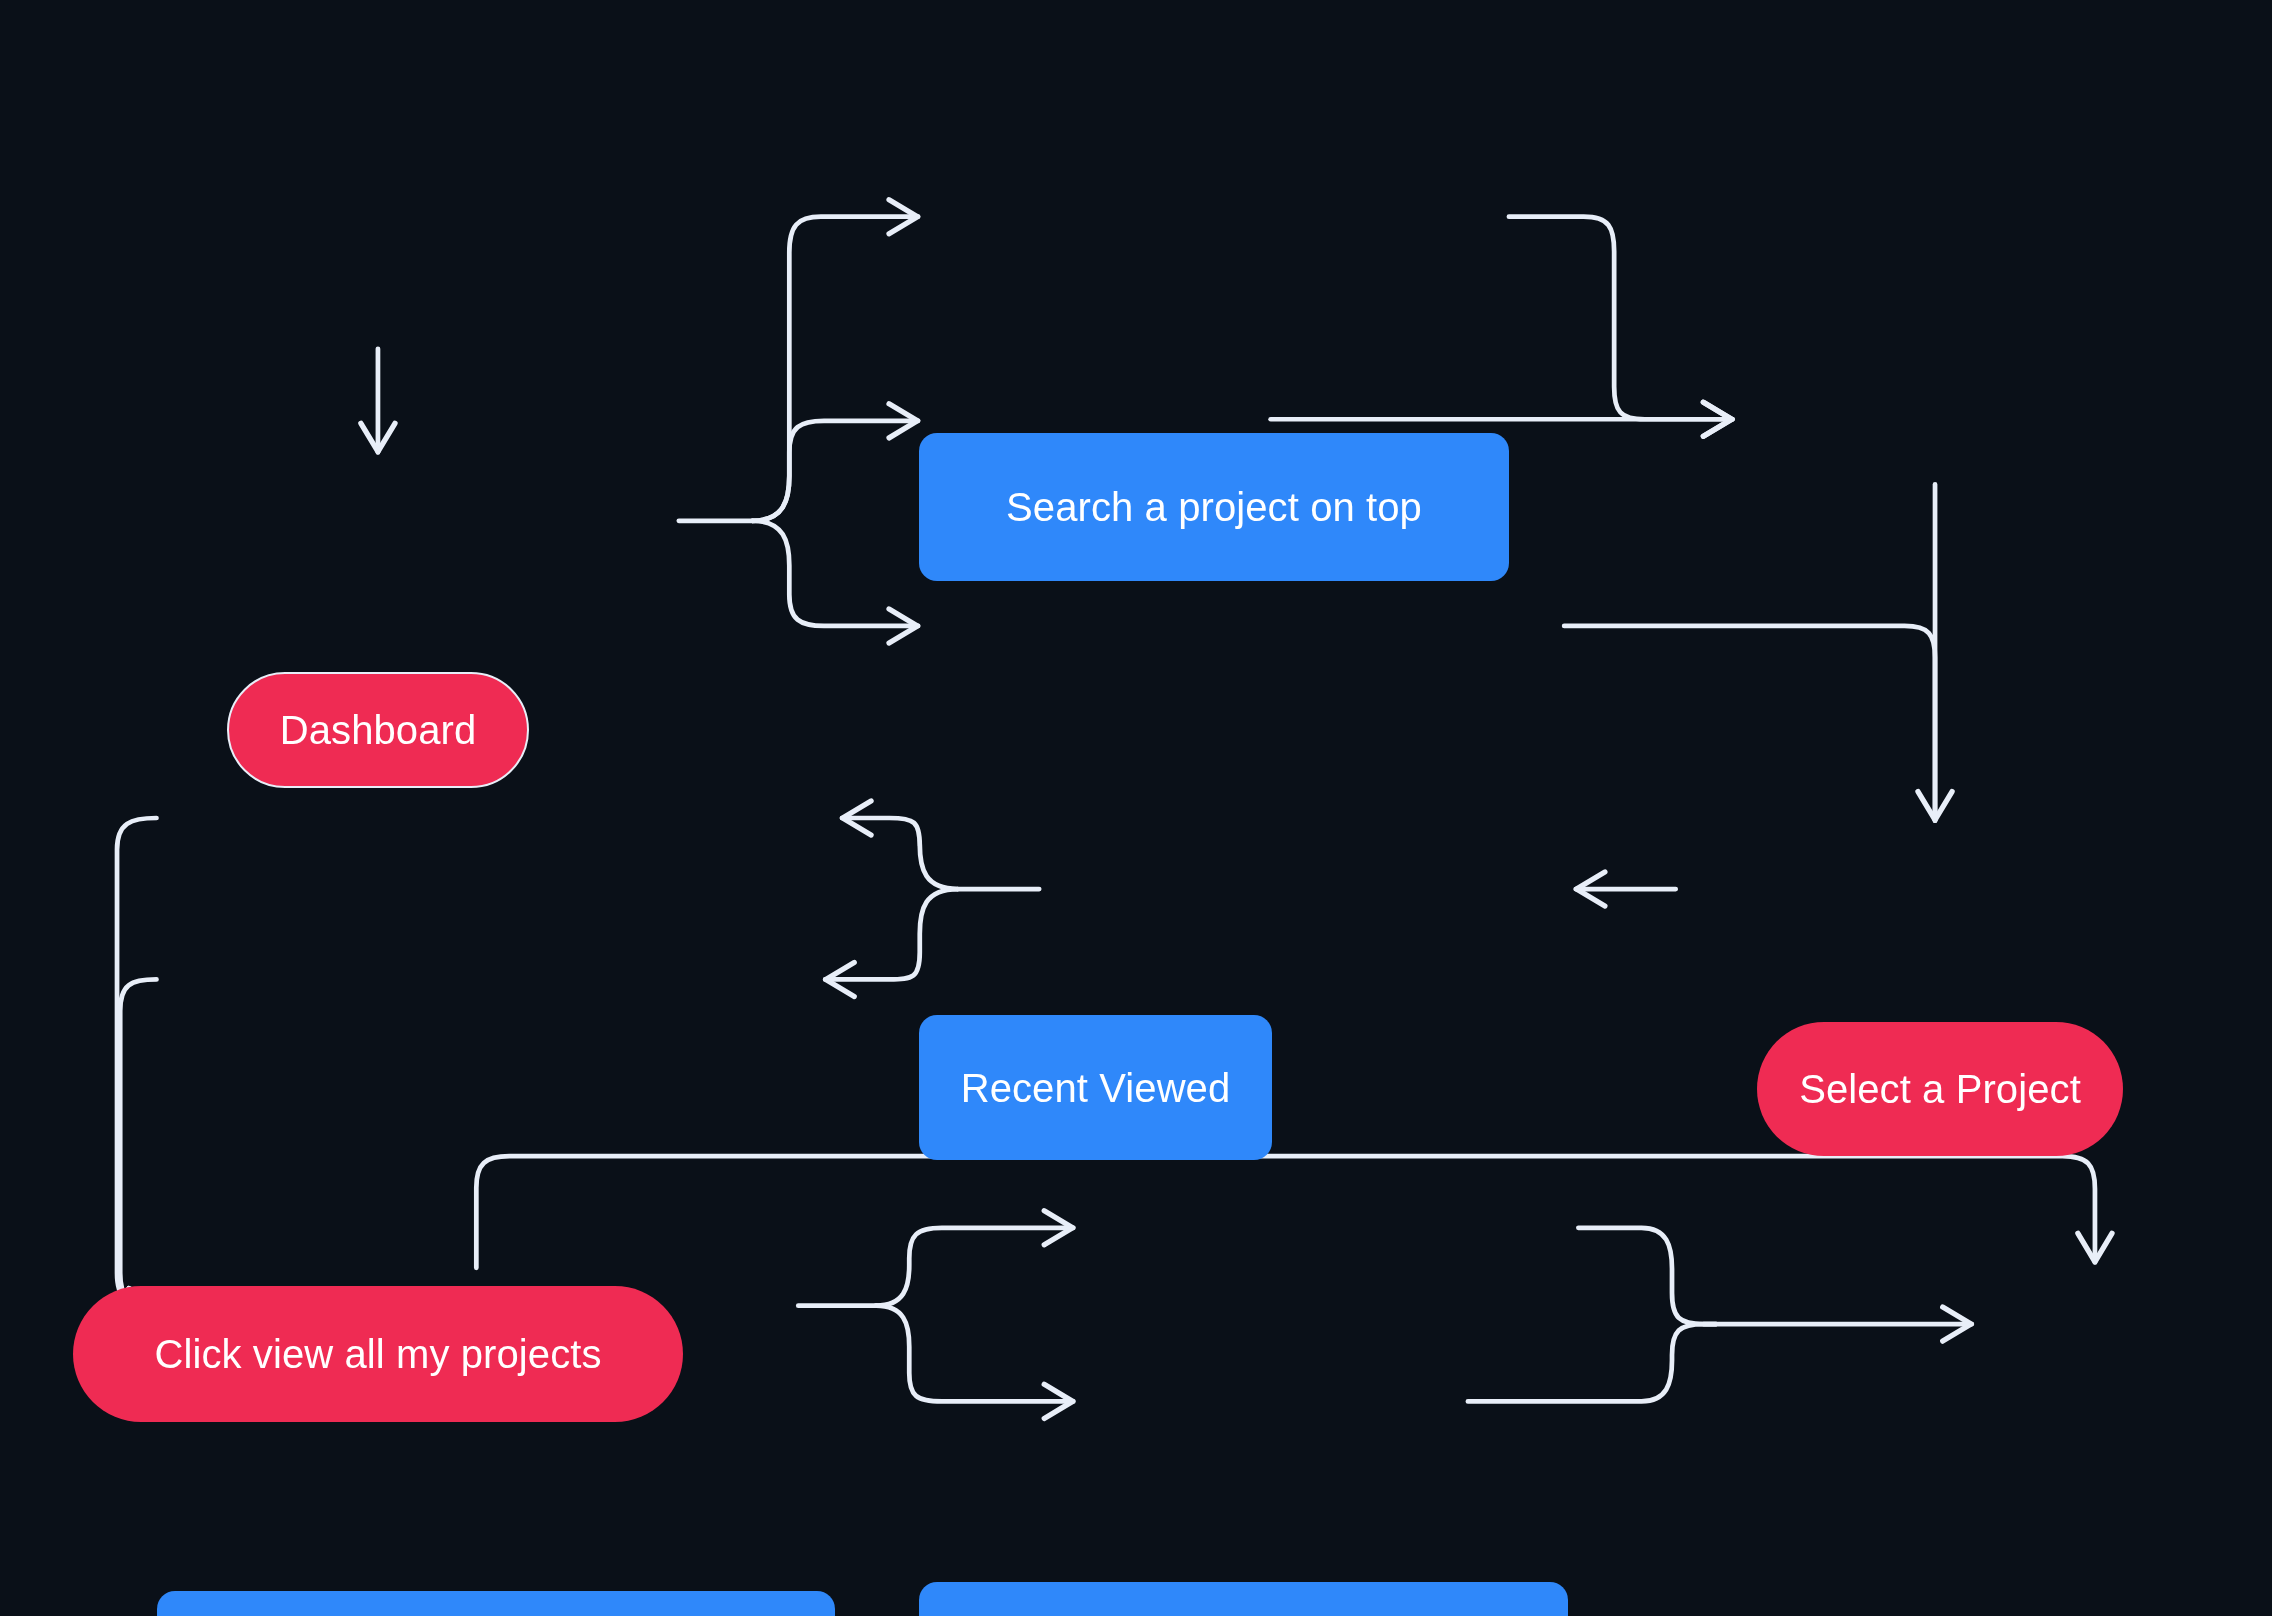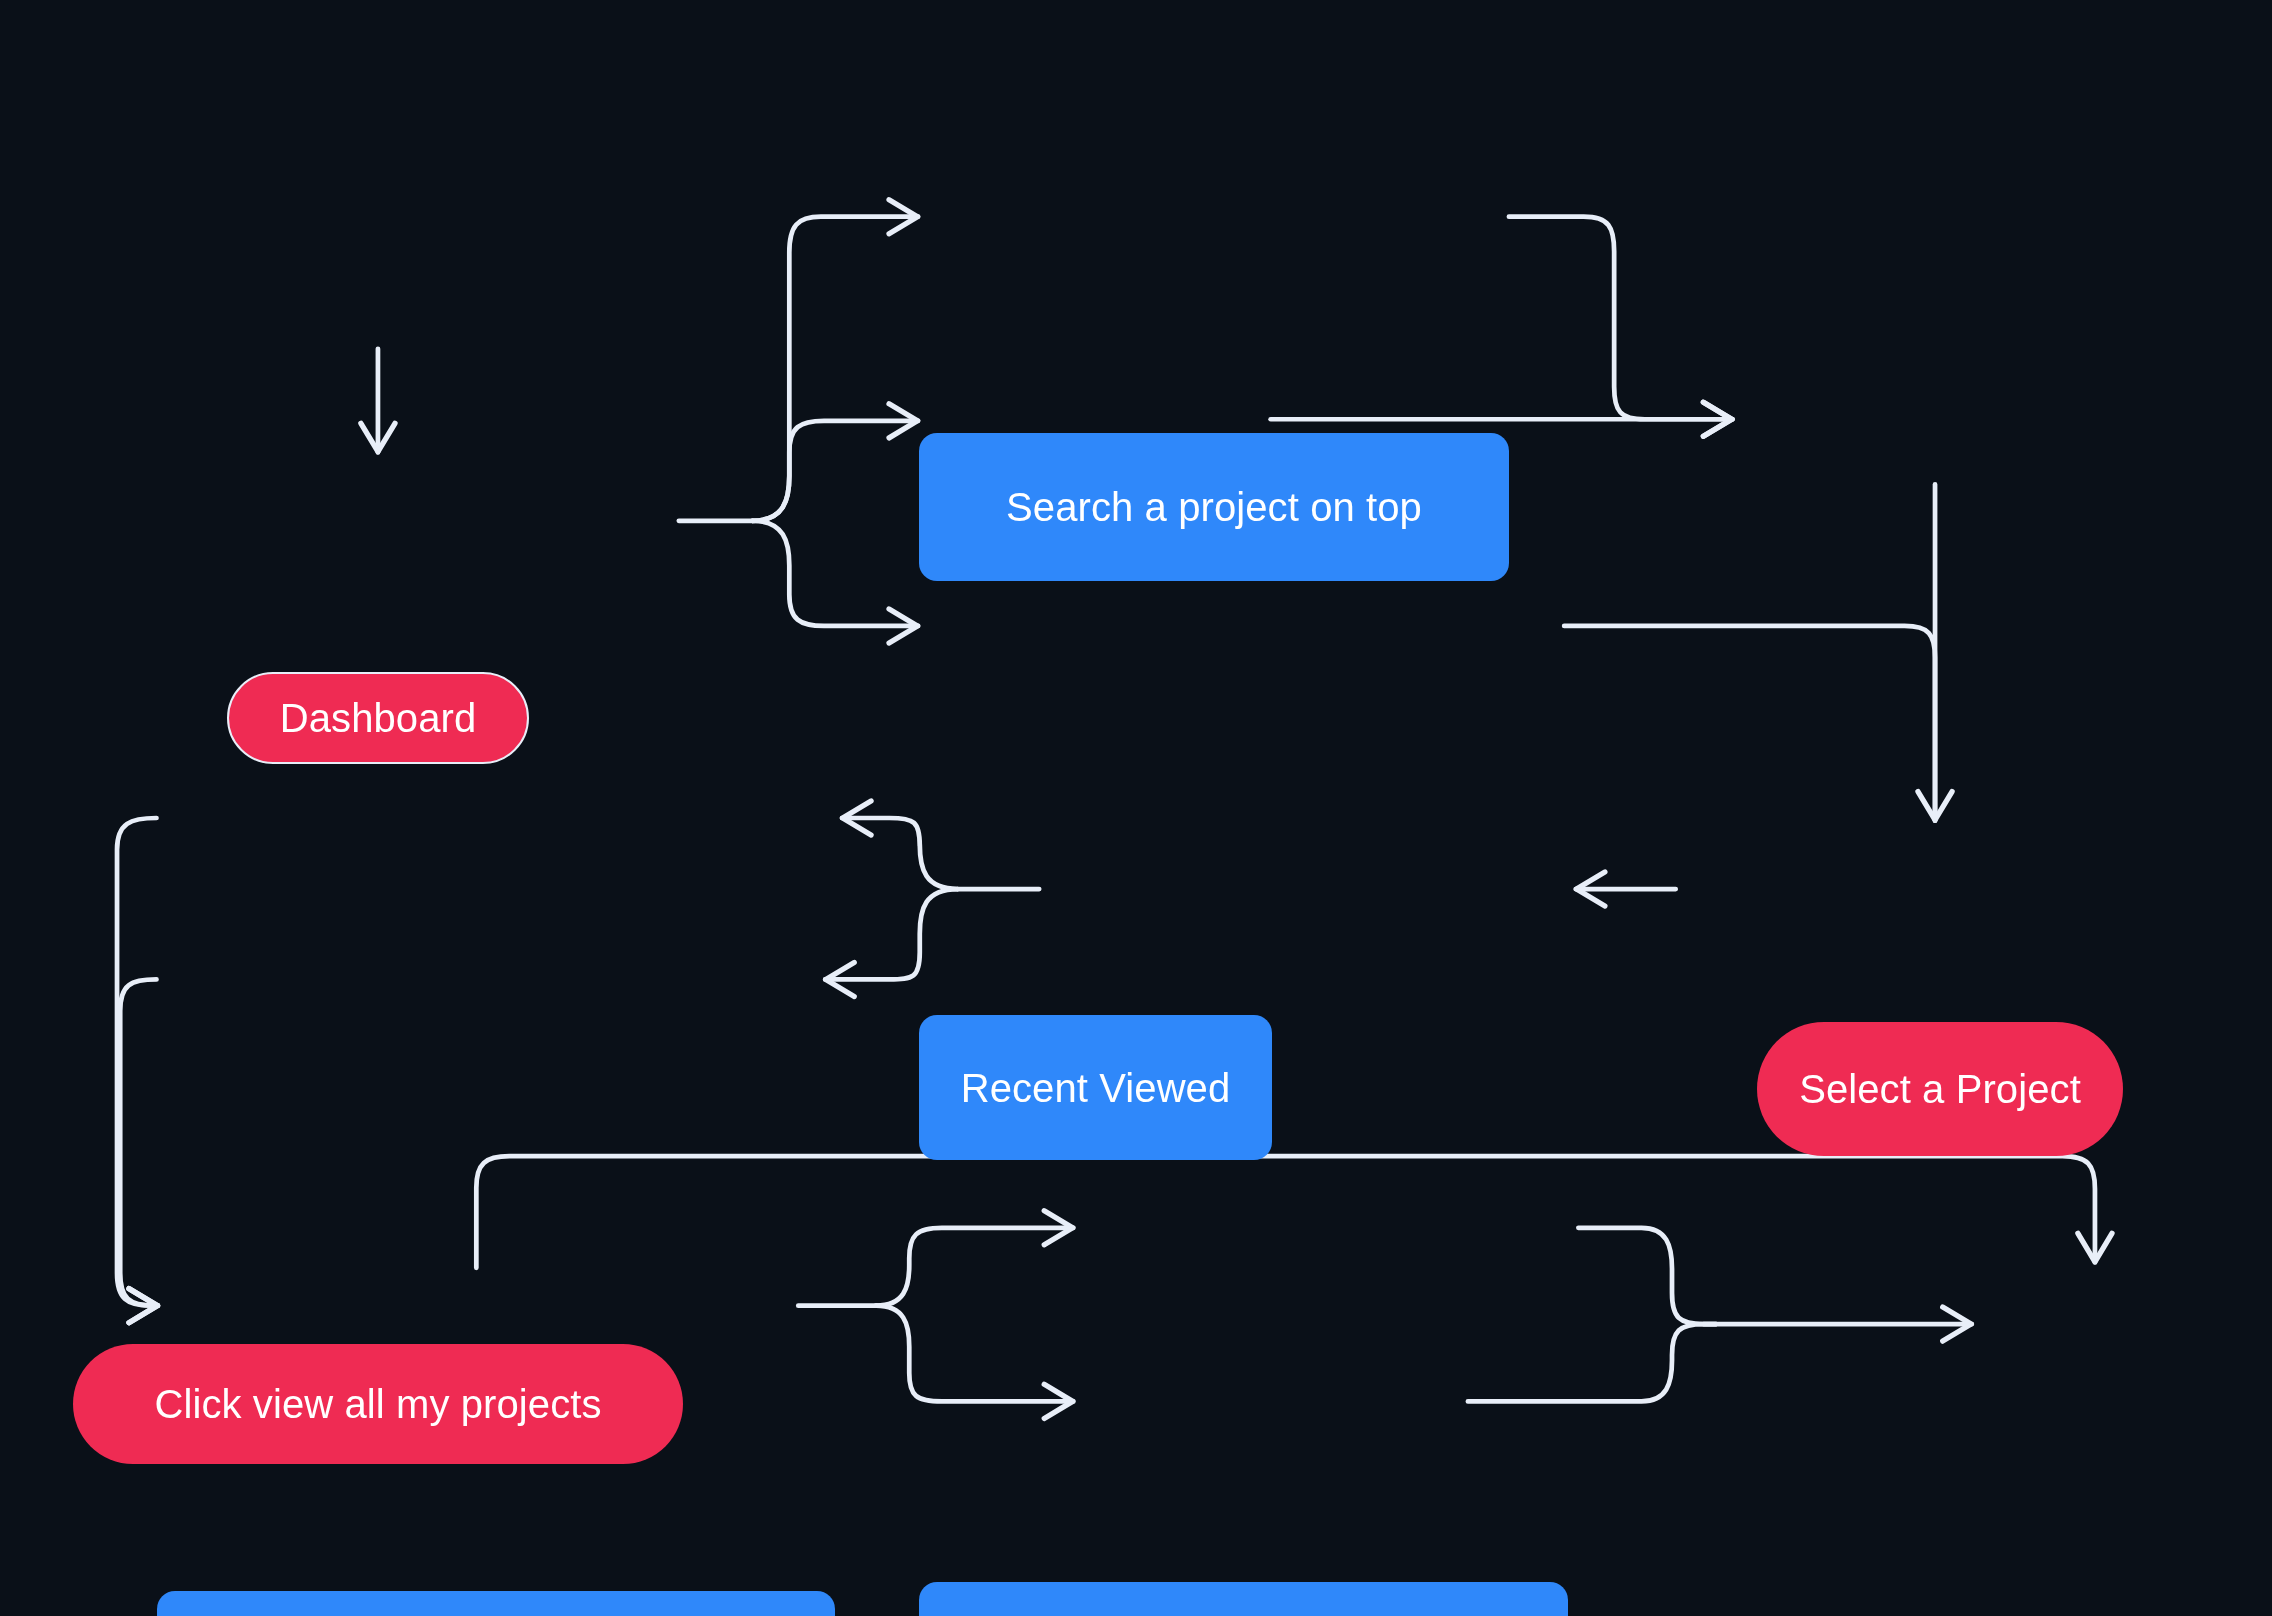--- a/index.html
+++ b/index.html
@@ -129,24 +129,24 @@
 
       <path d="M 3238 2517 L 3748 2517" marker-end="url(#ah)"></path>
 
       <path d="M 905 2410 L 905 2258 C 905 2212 922 2198 968 2198
                L 3920 2198 C 3968 2198 3982 2214 3982 2260
                L 3982 2400" marker-end="url(#ah)"></path>
     </g>
   </svg>
 
   <div id="nodes">
-      <div class="node red bordered" style="left: 227px; top: 672px; width: 302px; height: 92px; background: rgb(239, 43, 83); color: rgb(255, 255, 255); border-color: rgb(232, 238, 248);">
+      <div class="node red bordered" style="left: 227px; top: 672px; width: 302px; height: 116px; background: rgb(239, 43, 83); color: rgb(255, 255, 255); border-color: rgb(232, 238, 248);">
         <span style="font-size: 40px;">Dashboard</span>
       </div>
-      <div class="node red" style="left: 73px; top: 1344px; width: 610px; height: 120px; background: rgb(239, 43, 83); color: rgb(255, 255, 255);">
+      <div class="node red" style="left: 73px; top: 1286px; width: 610px; height: 136px; background: rgb(239, 43, 83); color: rgb(255, 255, 255);">
         <span style="font-size: 40px;">Click view all my projects</span>
       </div>
       <div class="node blue" style="left: 919px; top: 433px; width: 590px; height: 148px; background: rgb(47, 136, 250); color: rgb(255, 255, 255);">
         <span style="font-size: 40px;">Search a project on top</span>
       </div>
       <div class="node blue" style="left: 919px; top: 1015px; width: 353px; height: 145px; background: rgb(47, 136, 250); color: rgb(255, 255, 255);">
         <span style="font-size: 40px;">Recent Viewed</span>
       </div>
       <div class="node blue" style="left: 919px; top: 1582px; width: 649px; height: 149px; background: rgb(47, 136, 250); color: rgb(255, 255, 255);"></div>
       <div class="node red" style="left: 1757px; top: 1022px; width: 366px; height: 134px; background: rgb(239, 43, 83); color: rgb(255, 255, 255);">

